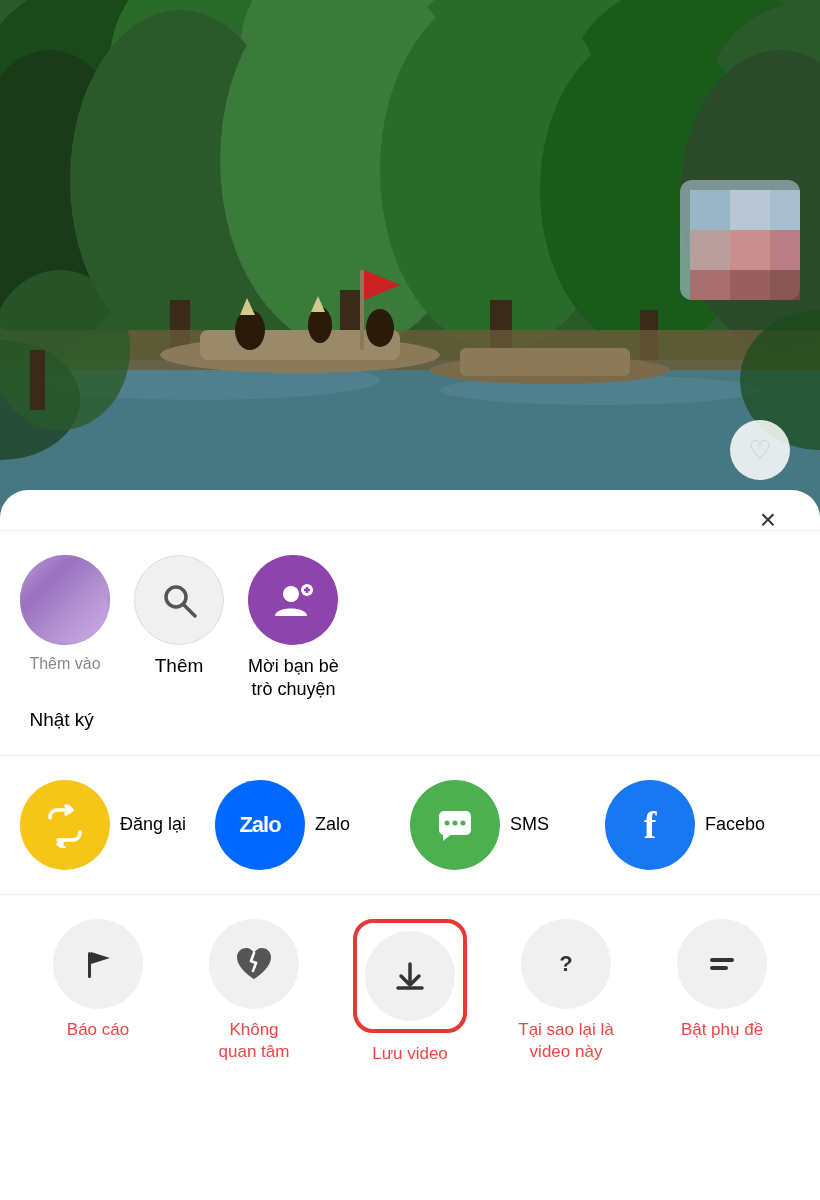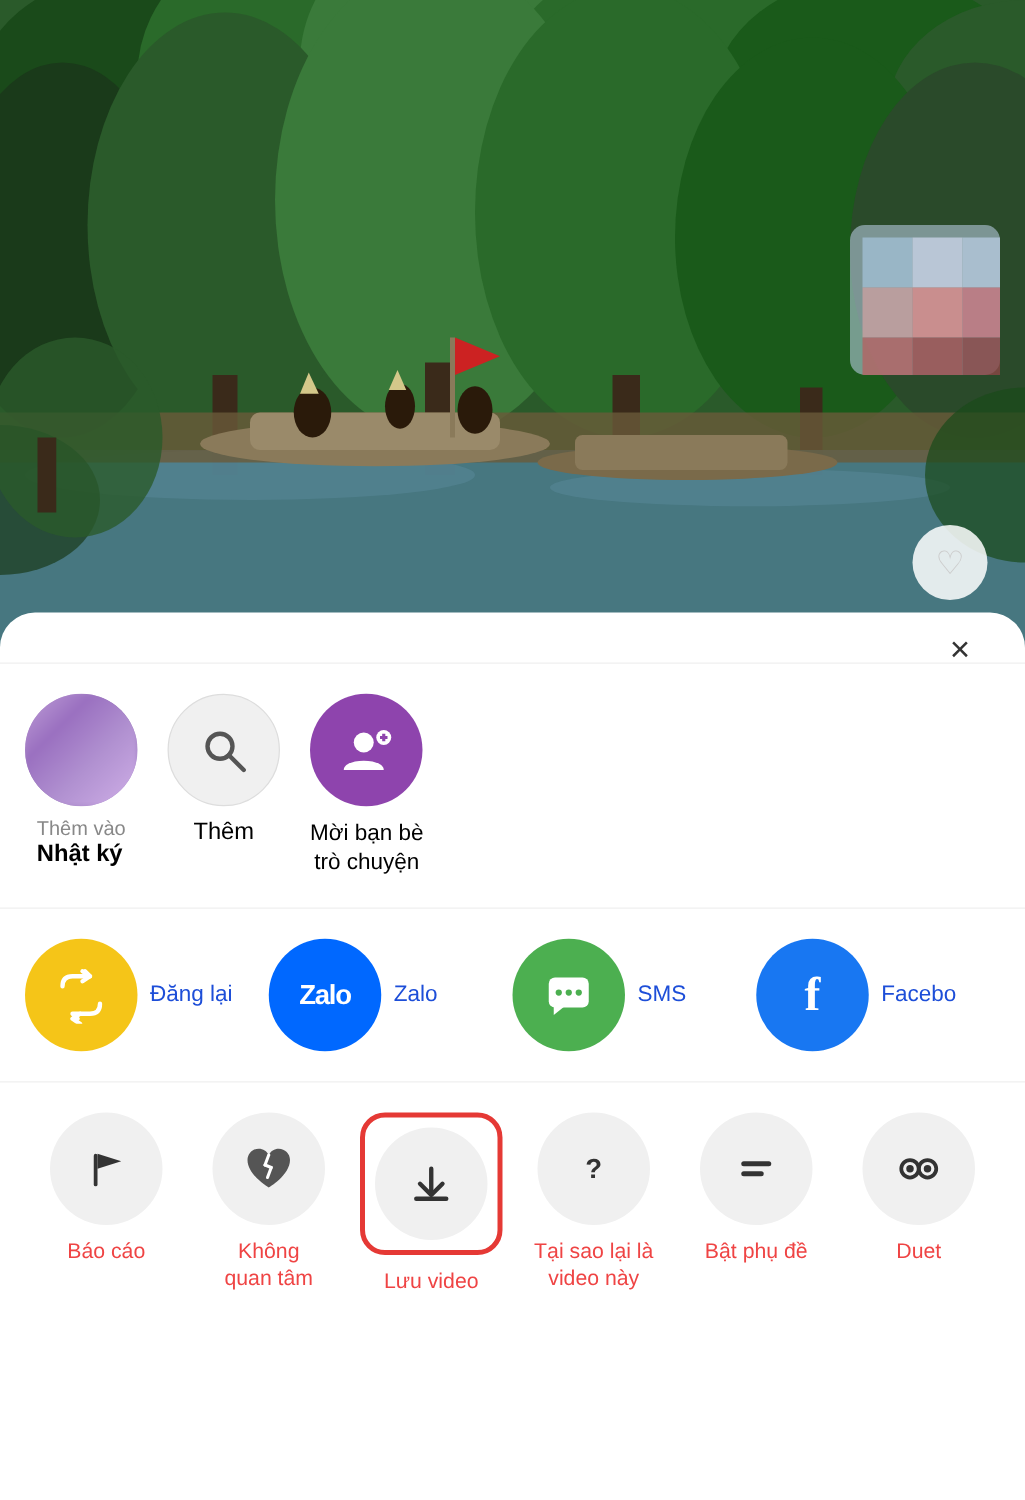--- a/index.html
+++ b/index.html
@@ -146,21 +146,21 @@
       height: 90px;
       border-radius: 50%;
       display: flex;
       align-items: center;
       justify-content: center;
       font-size: 36px;
     }
 
     .action-label {
       font-size: 18px;
-      color: #1d4ed8;
+      color: #000000;
       text-align: center;
       line-height: 1.3;
     }
 
     
     .bg-yellow { background: #f5c518; }
     .bg-blue { background: #3d7eed; }
     .bg-zalo { background: #0068ff; }
     .bg-green { background: #4CAF50; }
     .bg-facebook { background: #1877f2; }
@@ -303,21 +303,21 @@
   </div>
 
   <div class="friends-row">
 
     <div class="friend-item">
       <div class="friend-avatar blurred-avatar-1" style="width:90px;height:90px;border-radius:50%;overflow:hidden;">
         <div style="width:100%;height:100%;background:linear-gradient(135deg,#c0a0d8 0%,#9a70c0 30%,#b090d0 60%,#d0b0e8 100%);filter:blur(2px);"></div>
       </div>
       <div style="text-align:left;">
         <div style="font-size:16px;color:#888;">Thêm vào</div>
-        <div style="font-size:19px;font-weight:700;">Nhật ký</div>
+        <div style="font-size:19px;font-weight:400;margin-top:36px;">Nhật ký</div>
       </div>
     </div>
 
 
     <div class="friend-item">
       <div style="width:90px;height:90px;border-radius:50%;background:#f0f0f0;border:1px solid #ddd;display:flex;align-items:center;justify-content:center;">
         <svg width="44" height="44" viewBox="0 0 44 44">
           <circle cx="19" cy="19" r="10" stroke="#555" stroke-width="3.5" fill="none"></circle>
           <line x1="26" y1="26" x2="38" y2="38" stroke="#555" stroke-width="3.5" stroke-linecap="round"></line>
         </svg>
@@ -436,28 +436,16 @@
       <div class="bottom-action-circle">
         <svg width="44" height="44" viewBox="0 0 44 44">
           <circle cx="22" cy="22" r="20" fill="#f0f0f0"></circle>
           <rect x="10" y="16" width="24" height="4" rx="2" fill="#333"></rect>
           <rect x="10" y="24" width="18" height="4" rx="2" fill="#333"></rect>
         </svg>
       </div>
       <div class="bottom-action-label">Bật phụ đề</div>
     </div>
 
-    <div class="bottom-action-item">
-      <div class="bottom-action-circle">
-        <svg width="44" height="44" viewBox="0 0 44 44">
-          <circle cx="22" cy="22" r="20" fill="#f0f0f0"></circle>
-          <circle cx="15" cy="22" r="7" fill="none" stroke="#333" stroke-width="3"></circle>
-          <circle cx="29" cy="22" r="7" fill="none" stroke="#333" stroke-width="3"></circle>
-          <circle cx="15" cy="22" r="3" fill="#333"></circle>
-          <circle cx="29" cy="22" r="3" fill="#333"></circle>
-        </svg>
-      </div>
-      <div class="bottom-action-label">Duet</div>
-    </div>
 
   </div>
 
 </div>
 
 </body></html>

